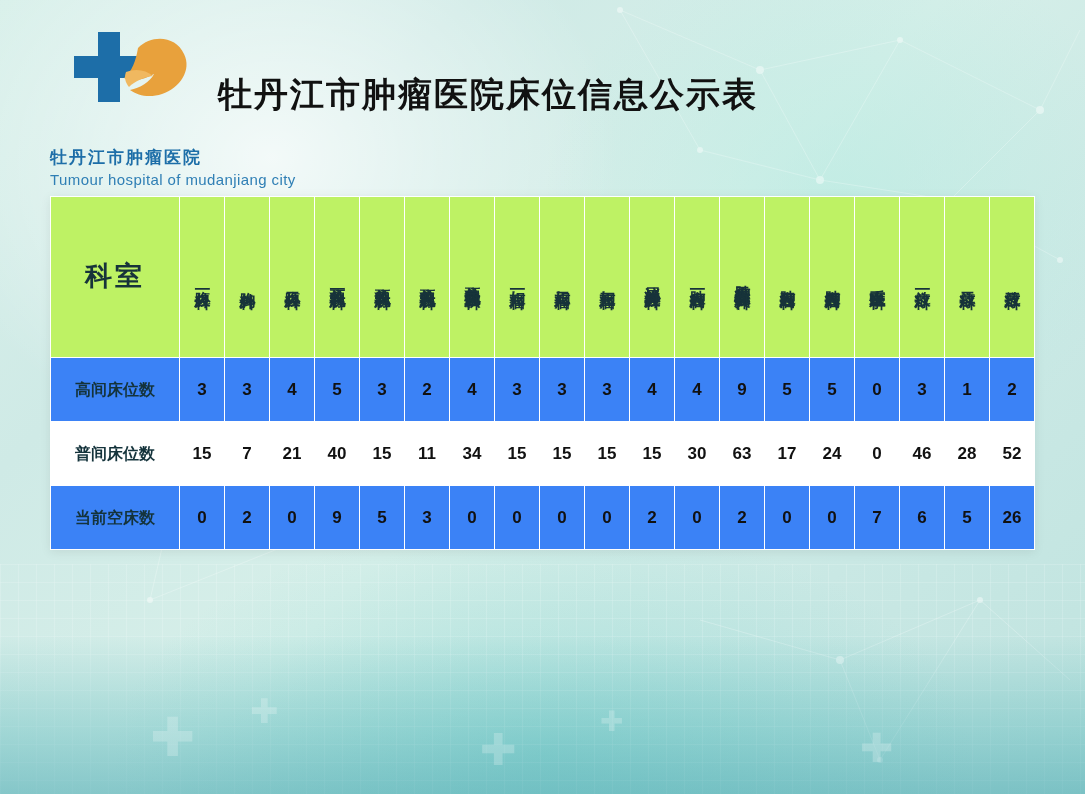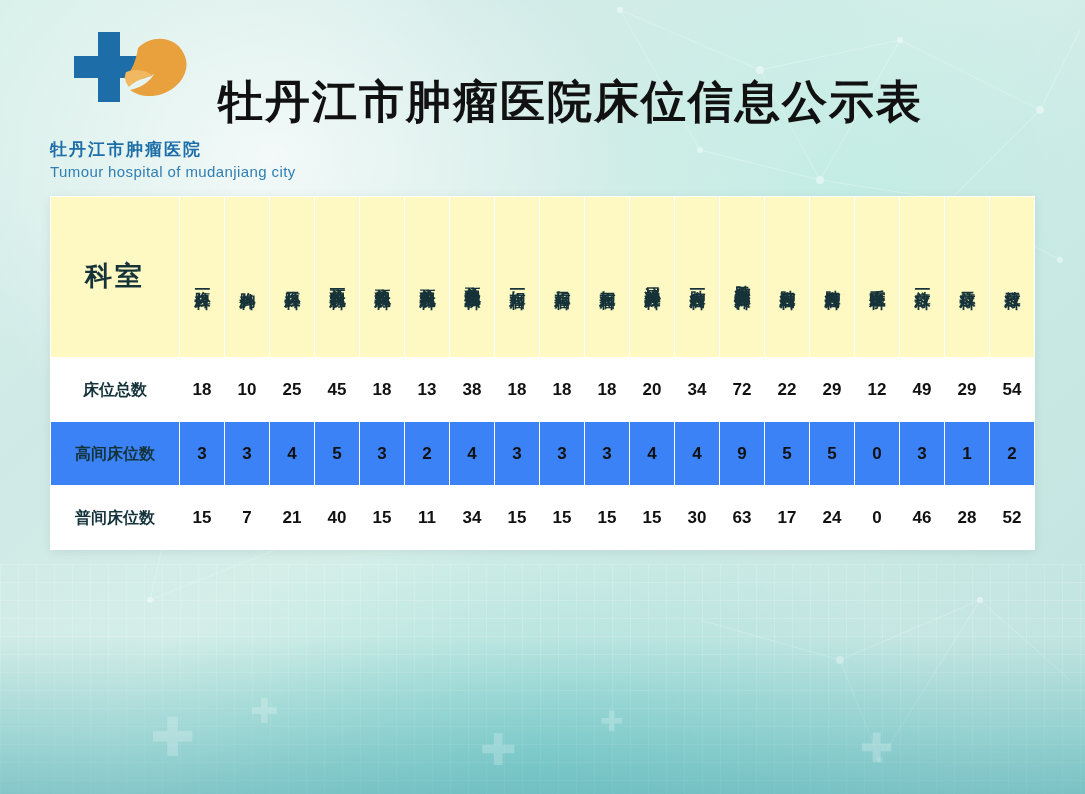--- a/index.html
+++ b/index.html
@@ -94,34 +94,34 @@
   .logo-mark {
     position: relative;
     width: 150px;
     height: 110px;
   }
   .logo-name-cn {
     font-size: 17px;
     letter-spacing: 2px;
     color: #1d6ea8;
     font-weight: bold;
-    margin-top: 2px;
+    margin-top: 10px;
     white-space: nowrap;
   }
   .logo-name-en {
     font-size: 15px;
     letter-spacing: 0.4px;
     color: #2f7fb5;
     white-space: nowrap;
     margin-top: 2px;
   }
   .doc-title {
     margin-left: 8px;
     margin-top: 46px;
-    font-size: 45px;
+    font-size: 34px;
     font-weight: bold;
     color: #111;
     letter-spacing: 2px;
     white-space: nowrap;
     font-family: "DejaVu Sans", "Liberation Sans", sans-serif;
   }
 
   
   .table-wrap {
     position: absolute;
@@ -135,21 +135,21 @@
     border-collapse: collapse;
     width: 100%;
     table-layout: fixed;
   }
   th, td {
     border: 1px solid #ffffff;
     text-align: center;
     vertical-align: middle;
   }
   thead th {
-    background: #fef9c3;
+    background: #bef264;
     color: #17333a;
     font-weight: bold;
     height: 152px;
     padding: 4px 0;
     font-size: 16px;
     line-height: 1.08;
   }
   thead th.corner {
     font-size: 27px;
     letter-spacing: 3px;
@@ -272,42 +272,20 @@
         <th><span class="vtext">肿瘤内二科临终关怀科</span></th>
         <th><span class="vtext">肿瘤内三科</span></th>
         <th><span class="vtext">肿瘤内四科</span></th>
         <th><span class="vtext">重症医学科</span></th>
         <th><span class="vtext">放疗一科</span></th>
         <th><span class="vtext">放疗二科</span></th>
         <th><span class="vtext">放疗三科</span></th>
       </tr>
     </thead>
     <tbody>
-      <tr>
-        <th>床位总数</th>
-        <td>18</td>
-        <td>10</td>
-        <td>25</td>
-        <td>45</td>
-        <td>18</td>
-        <td>13</td>
-        <td>38</td>
-        <td>18</td>
-        <td>18</td>
-        <td>18</td>
-        <td>20</td>
-        <td>34</td>
-        <td>72</td>
-        <td>22</td>
-        <td>29</td>
-        <td>12</td>
-        <td>49</td>
-        <td>29</td>
-        <td>54</td>
-      </tr>
       <tr class="alt">
         <th>高间床位数</th>
         <td>3</td>
         <td>3</td>
         <td>4</td>
         <td>5</td>
         <td>3</td>
         <td>2</td>
         <td>4</td>
         <td>3</td>
@@ -338,15 +316,37 @@
         <td>15</td>
         <td>30</td>
         <td>63</td>
         <td>17</td>
         <td>24</td>
         <td>0</td>
         <td>46</td>
         <td>28</td>
         <td>52</td>
       </tr>
+      <tr class="alt">
+        <th>当前空床数</th>
+        <td>0</td>
+        <td>2</td>
+        <td>0</td>
+        <td>9</td>
+        <td>5</td>
+        <td>3</td>
+        <td>0</td>
+        <td>0</td>
+        <td>0</td>
+        <td>0</td>
+        <td>2</td>
+        <td>0</td>
+        <td>2</td>
+        <td>0</td>
+        <td>0</td>
+        <td>7</td>
+        <td>6</td>
+        <td>5</td>
+        <td>26</td>
+      </tr>
     </tbody>
   </table>
 </div>
 
 </body></html>

